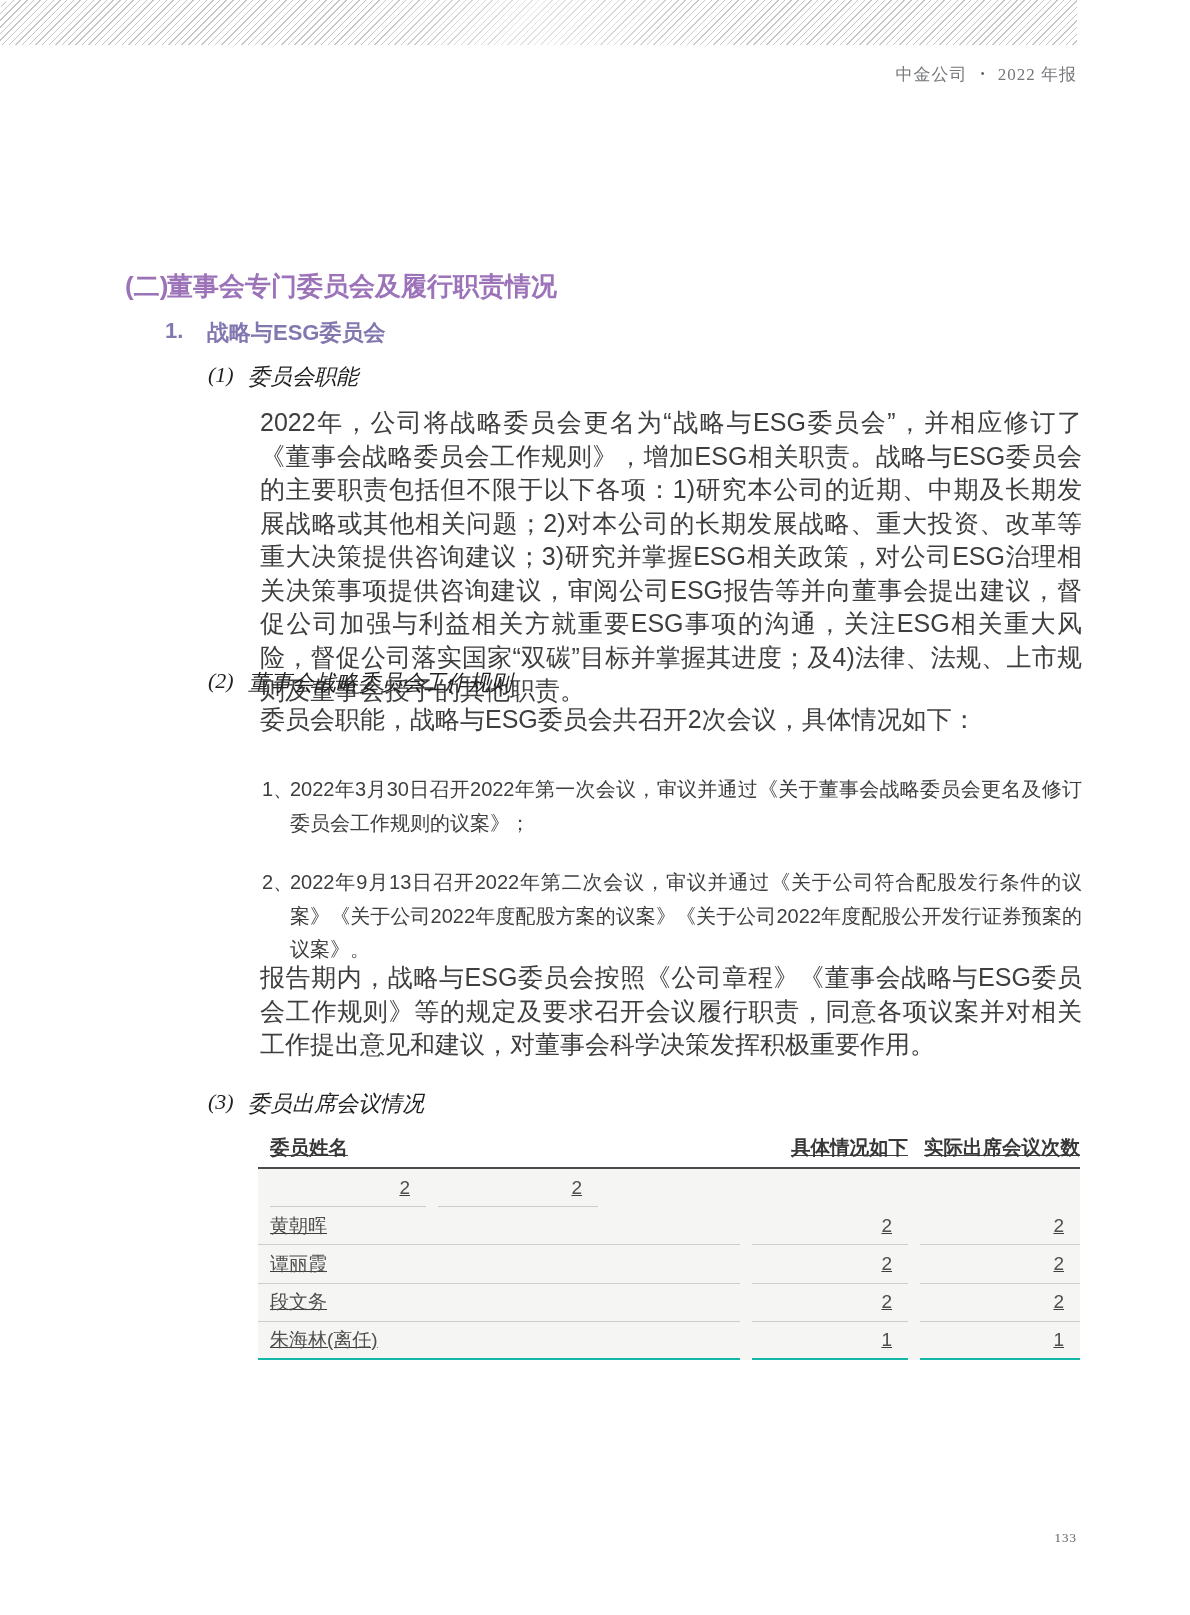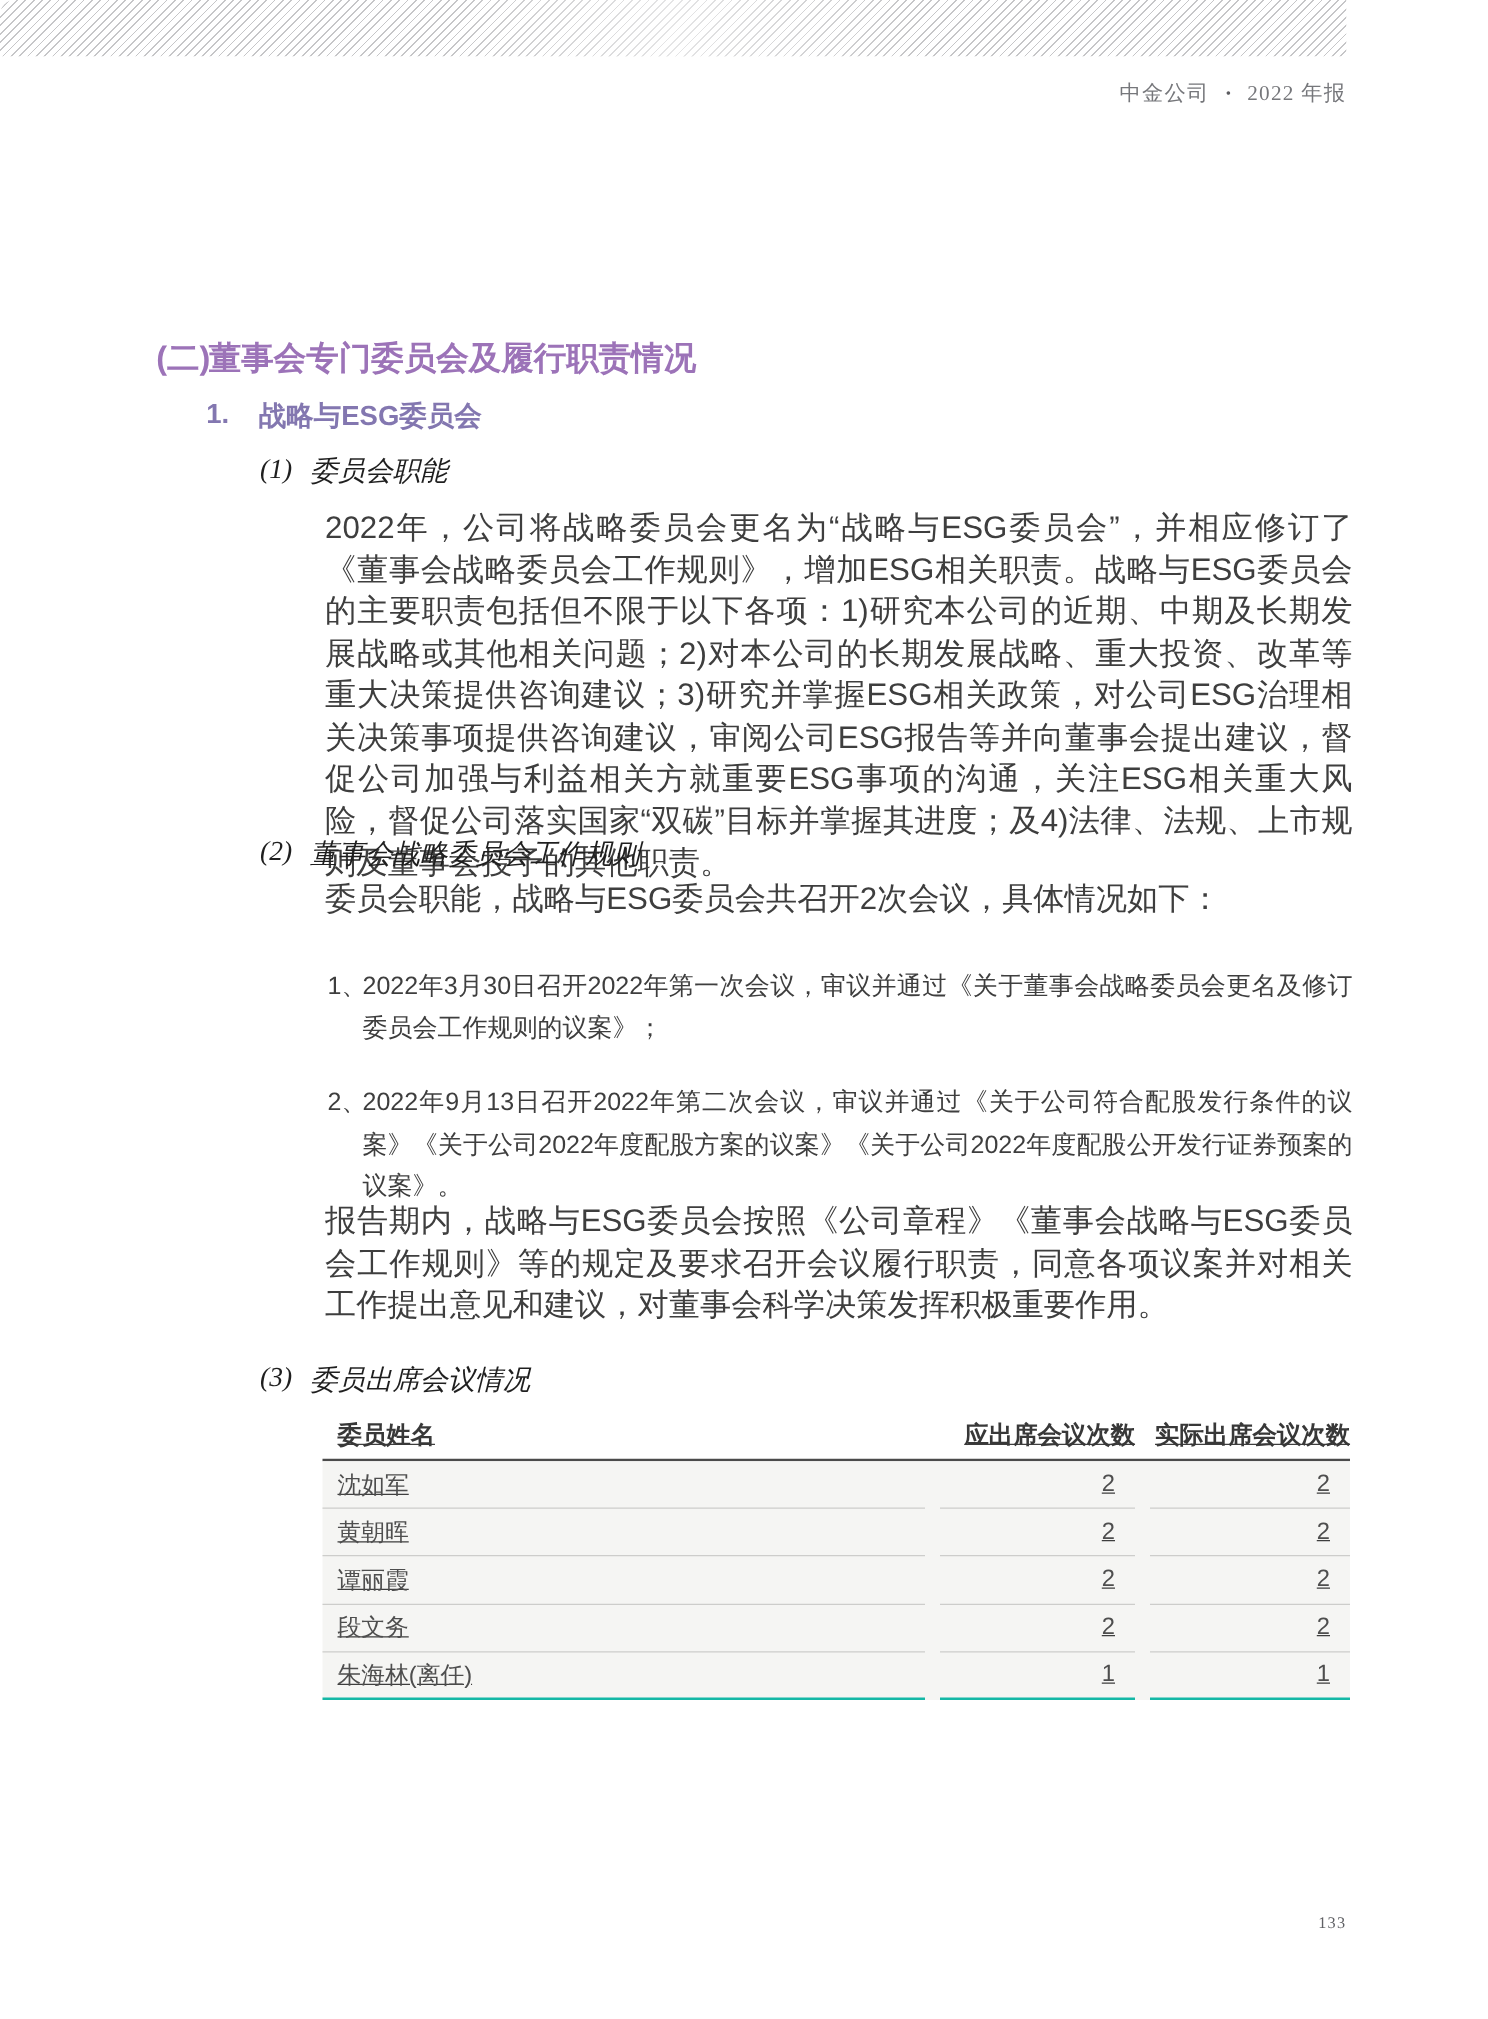--- a/index.html
+++ b/index.html
@@ -180,26 +180,25 @@
   <div class="para" id="para-duty-summary">报告期内，战略与ESG委员会按照《公司章程》《董事会战略与ESG委员会工作规则》等的规定及要求召开会议履行职责，同意各项议案并对相关工作提出意见和建议，对董事会科学决策发挥积极重要作用。</div>
 
   <div class="h-item" id="h-item-3">
     <span class="no">(3)</span>
     <span>委员出席会议情况</span>
   </div>
 
   <div class="table">
     <div class="t-head">
       <div class="c c-name">委员姓名</div>
-      <div class="c c-req">应出席会议次数</div>
+      <div class="c c-req">具体情况如下</div>
       <div class="c c-att">实际出席会议次数</div>
     </div>
     <div class="t-body">
       <div class="t-row">
-        <div class="c c-name">沈如军</div>
         <div class="c c-req">2</div>
         <div class="c c-att">2</div>
       </div>
       <div class="t-row">
         <div class="c c-name">黄朝晖</div>
         <div class="c c-req">2</div>
         <div class="c c-att">2</div>
       </div>
       <div class="t-row">
         <div class="c c-name">谭丽霞</div>

